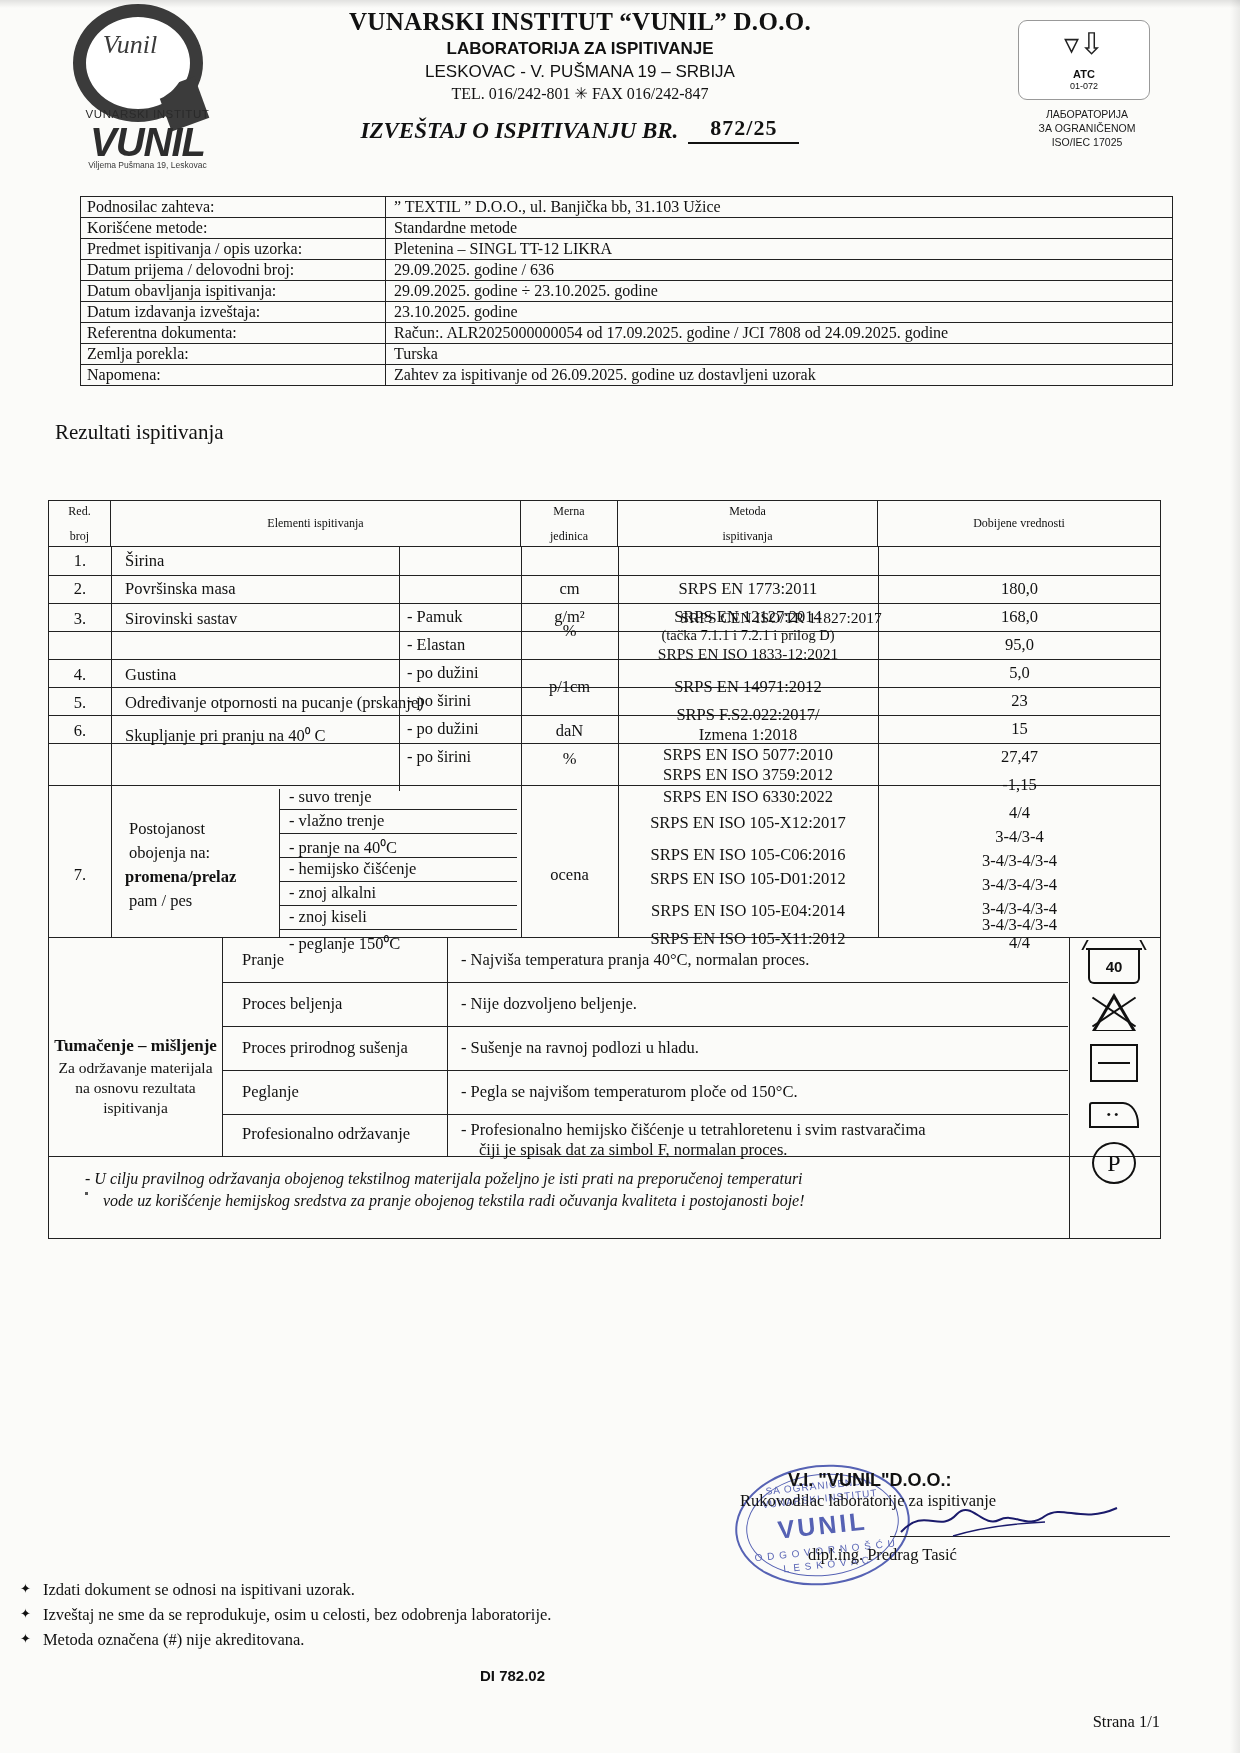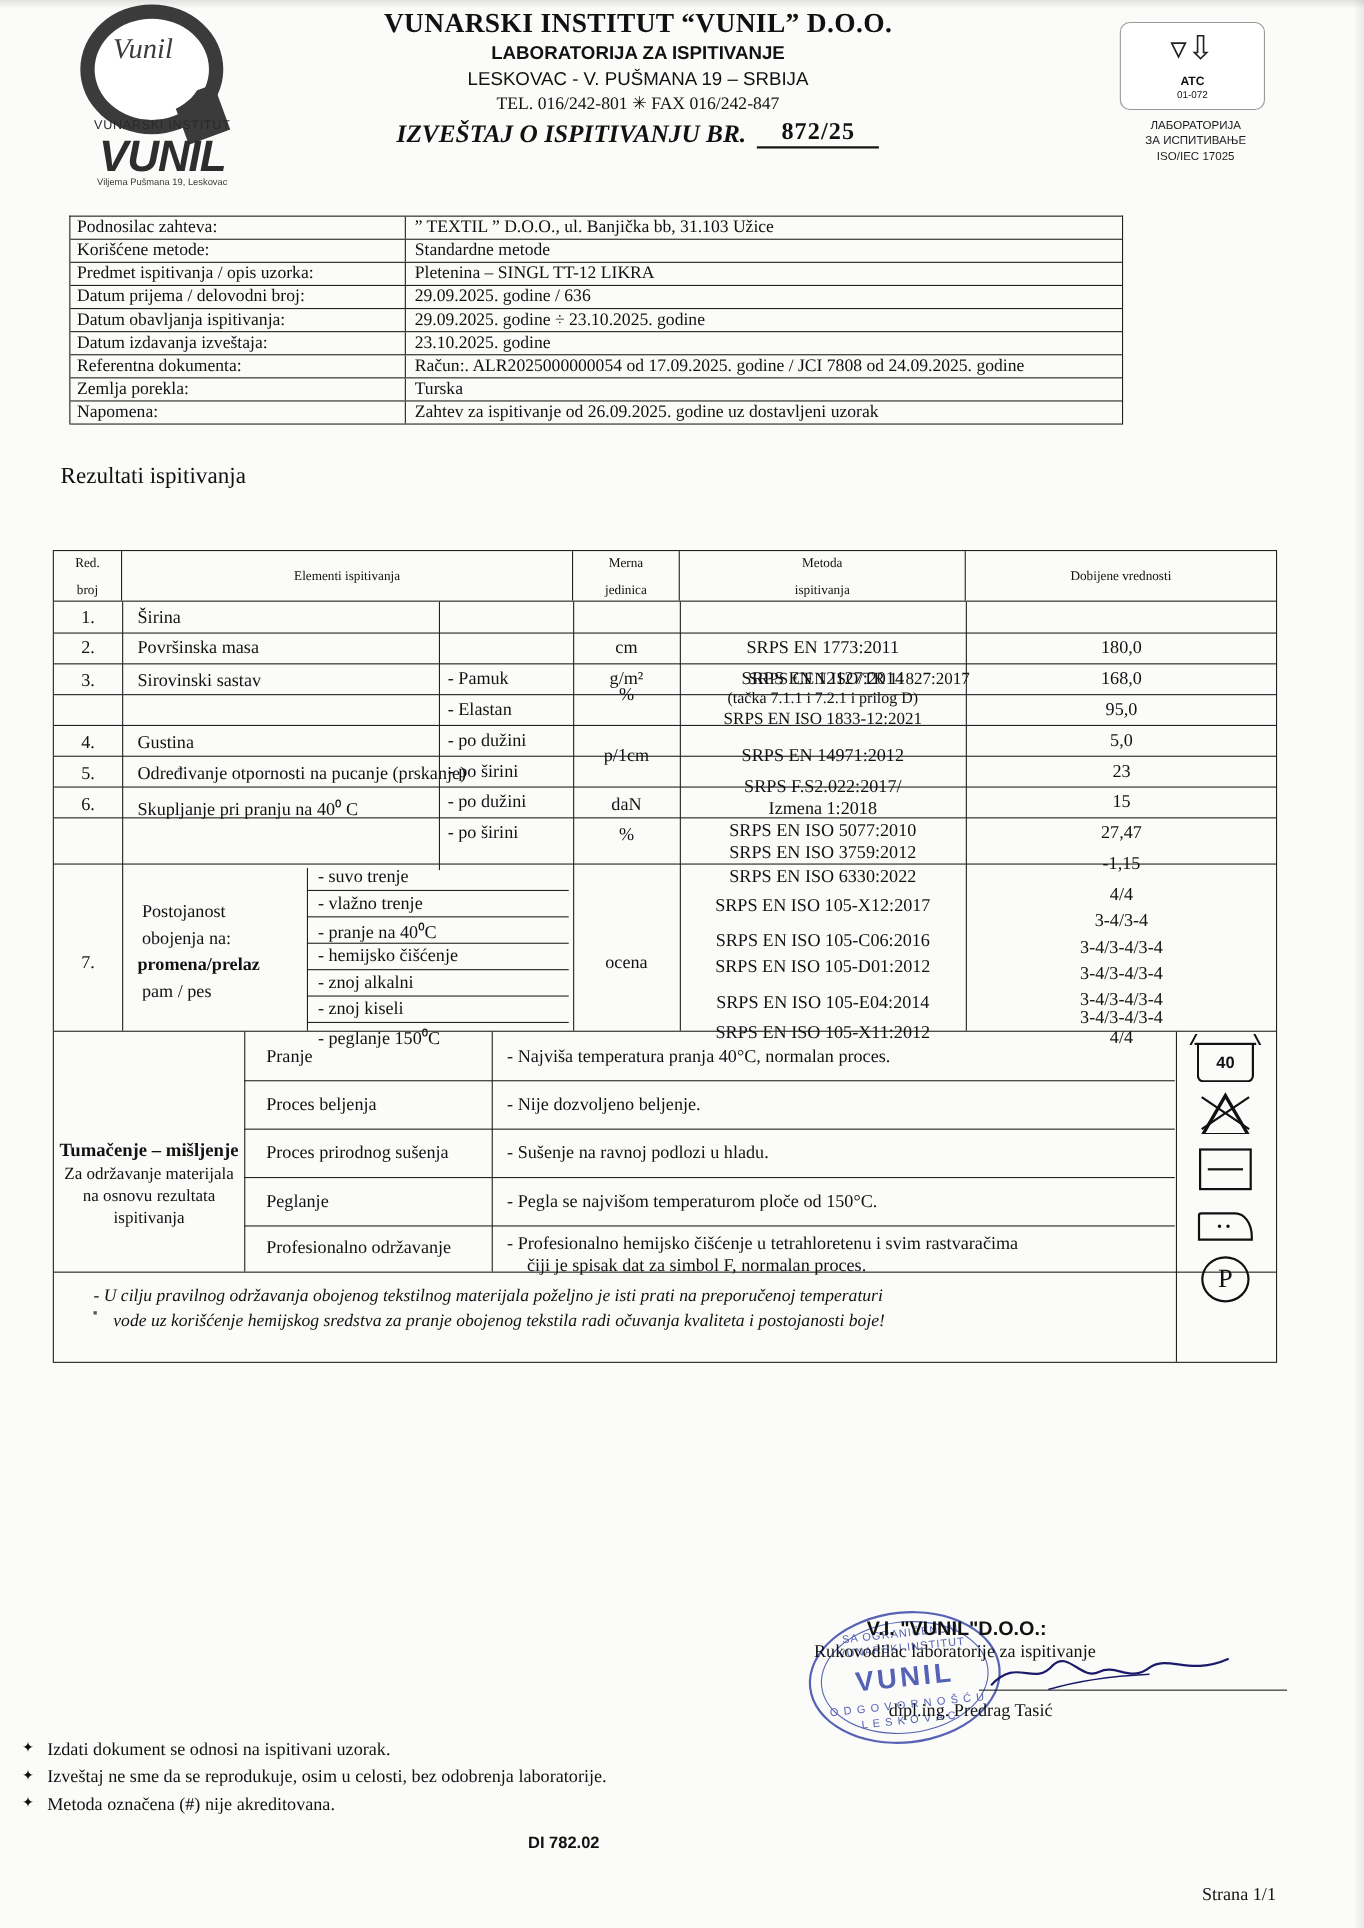--- a/index.html
+++ b/index.html
@@ -47,35 +47,35 @@
   .logo .sub2 {
     position:absolute; left:0; top:156px; width:185px; text-align:center;
     font-family:"Liberation Sans", sans-serif; font-size:8.5px; color:#3a3a3a;
   }
 
   .titleblock { position:absolute; left:250px; top:8px; width:660px; text-align:center; }
   .t1 { font-size:25px; font-weight:bold; letter-spacing:.3px; }
   .t2 { font-size:17px; font-weight:bold; margin-top:3px; font-family:"Liberation Sans", sans-serif;}
   .t3 { font-size:17px; margin-top:3px; font-family:"Liberation Sans", sans-serif;}
   .t4 { font-size:16px; margin-top:2px; }
-  .reportline { margin-top:2px; font-size:23px; font-style:italic; font-weight:bold; display:flex; justify-content:center; align-items:flex-end; gap:10px;}
+  .reportline { margin-top:12px; font-size:23px; font-style:italic; font-weight:bold; display:flex; justify-content:center; align-items:flex-end; gap:10px;}
   .reportno { font-style:normal; font-weight:bold; font-size:22px; border-bottom:2px solid #111; padding:0 22px 1px 22px; letter-spacing:1px;}
 
   .atc {
     position:absolute; left:1018px; top:20px; width:138px; height:175px;
   }
   .atc .box { position:absolute; left:0; top:0; width:132px; height:80px; border:1px solid #999; border-radius:9px; background:#fff; }
   .atc .mark { position:absolute; left:0; top:6px; width:132px; text-align:center; font-size:30px; color:#222; }
   .atc .atclabel { position:absolute; left:0; top:48px; width:132px; text-align:center; font-family:"Liberation Sans", sans-serif; font-weight:bold; font-size:11px;}
   .atc .atcnum { position:absolute; left:0; top:61px; width:132px; text-align:center; font-family:"Liberation Sans", sans-serif; font-size:9px;}
   .atc .l1,.atc .l2,.atc .l3 { position:absolute; width:138px; text-align:center; font-family:"Liberation Sans", sans-serif; font-size:10.5px; color:#1b1b1b;}
   .atc .l1 { top:88px; } .atc .l2 { top:102px; } .atc .l3 { top:116px; }
 
   
-  .info { position:absolute; left:63px; top:196px; width:958px; border:1.4px solid #222; border-bottom:none;}
+  .info { position:absolute; left:80px; top:196px; width:1093px; border:1.4px solid #222; border-bottom:none;}
   .info .row { display:flex; border-bottom:1.2px solid #222; min-height:21px; }
   .info .lbl { width:305px; border-right:1.2px solid #222; padding:1px 0 1px 6px; font-size:16px; }
   .info .val { flex:1; padding:1px 0 1px 8px; font-size:16px; }
 
   .resheading { position:absolute; left:55px; top:420px; font-size:21px; }
 
   
   .main { position:absolute; left:48px; top:500px; width:1113px; border:1.5px solid #222; }
   .hdr { display:flex; border-bottom:1.4px solid #222; height:46px; }
   .c-no   { width:62px;  border-right:1.3px solid #222; }
@@ -192,21 +192,21 @@
         <span class="reportno">872/25</span>
       </div>
     </div>
 
     <div class="atc">
       <div class="box"></div>
       <div class="mark">▿⇩</div>
       <div class="atclabel">ATC</div>
       <div class="atcnum">01-072</div>
       <div class="l1">ЛАБОРАТОРИЈА</div>
-      <div class="l2">ЗА ИСПИТИВАЊЕ</div>
+      <div class="l2">ЗА OGRANIČENOM</div>
       <div class="l3">ISO/IEC 17025</div>
     </div>
   </div>
 
   <div class="info">
     <div class="row">
       <div class="lbl">Podnosilac zahteva:</div>
       <div class="val">” TEXTIL ” D.O.O., ul. Banjička bb, 31.103 Užice</div>
     </div>
     <div class="row">

